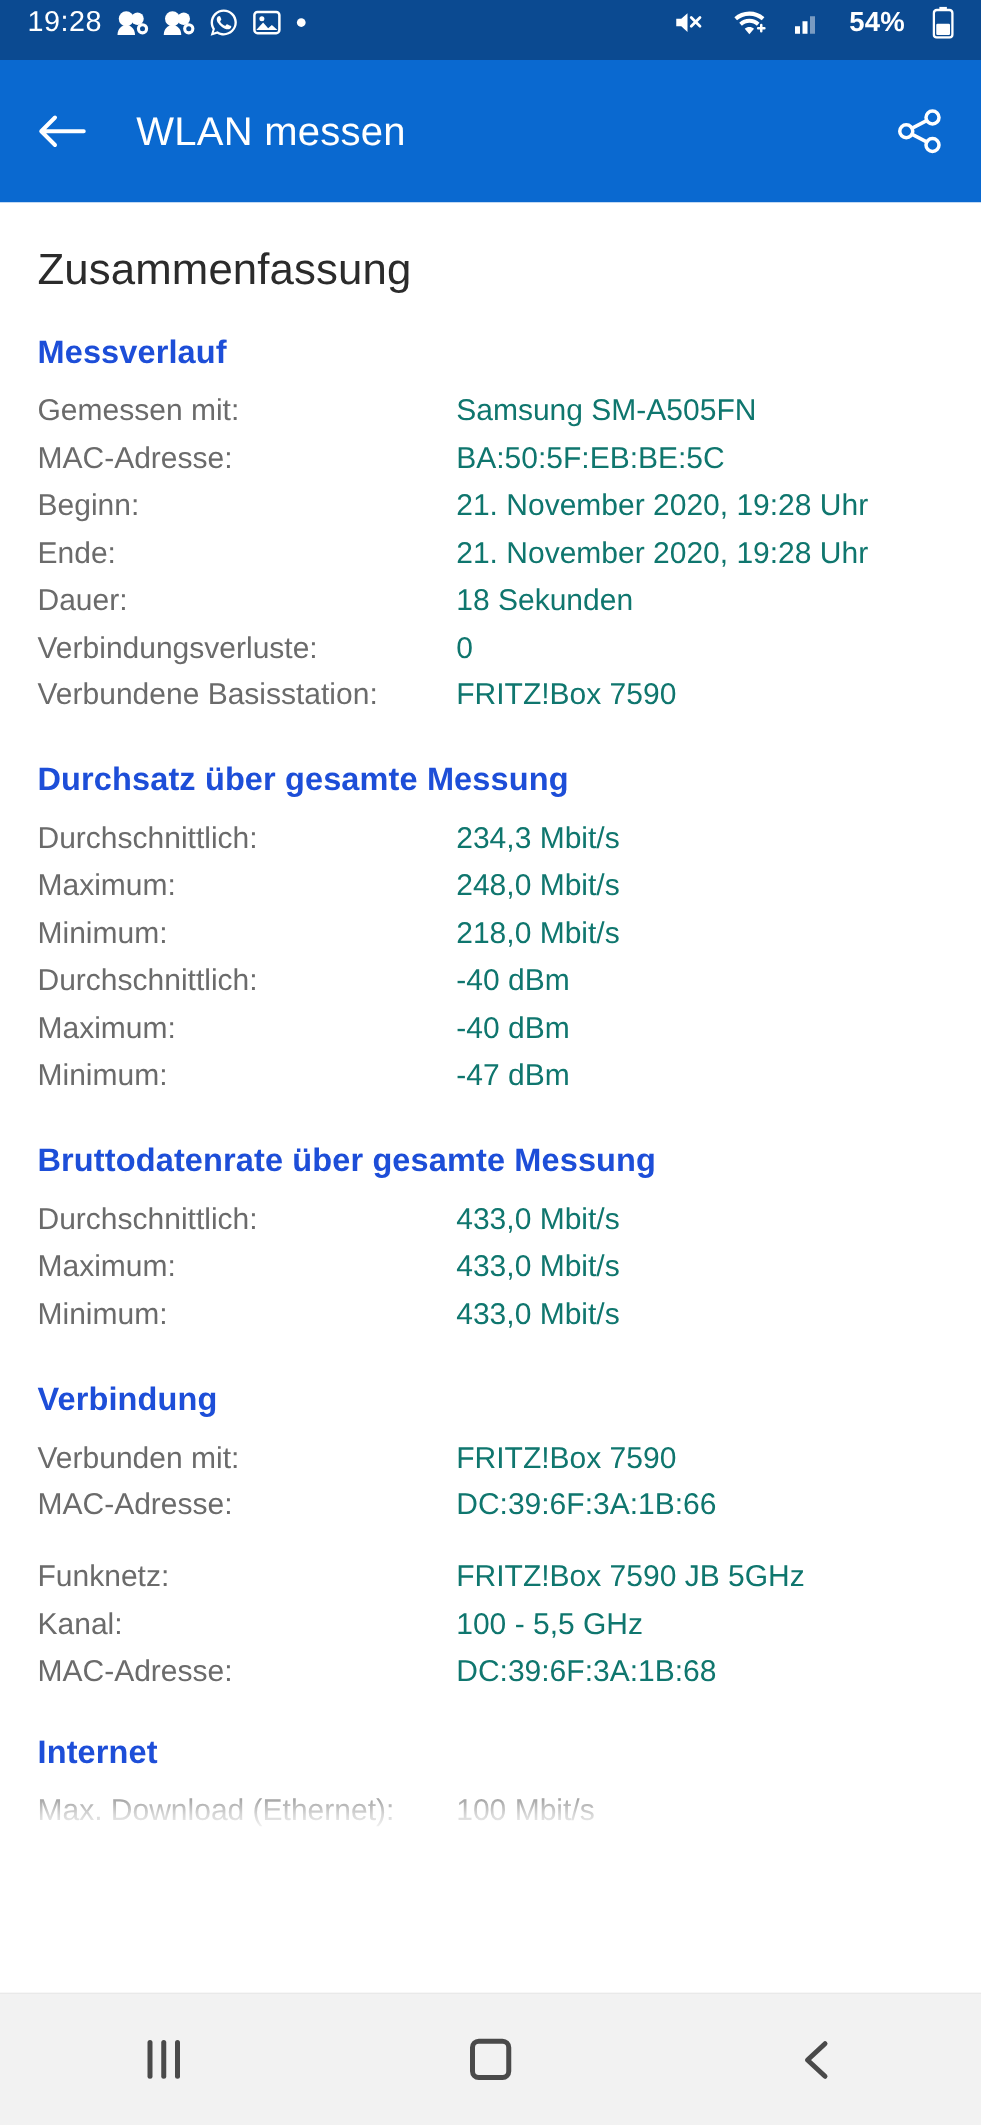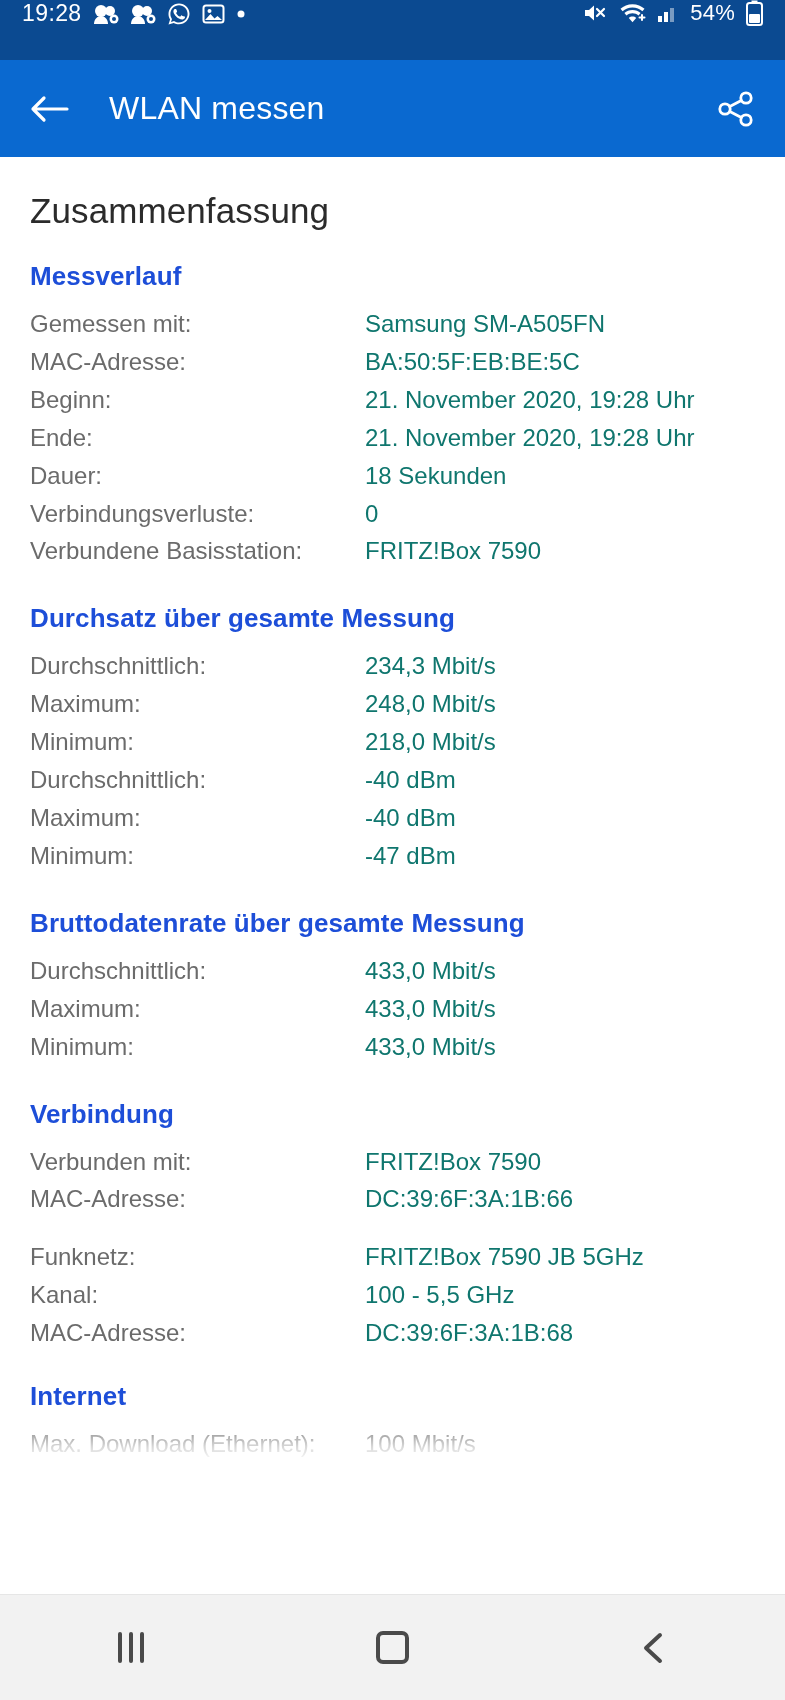--- a/index.html
+++ b/index.html
@@ -17,56 +17,57 @@
     position: relative;
     width: 785px;
     height: 1700px;
     display: flex;
     flex-direction: column;
     background: #ffffff;
   }
 
   
   .status-bar {
-    height: 60px;
+    height: 48px;
     background: #0b4a91;
     color: #ffffff;
     display: flex;
-    align-items: flex-start;
-    padding: 0 22px;
+    align-items: flex-end;
+    padding: 17px 22px;
     box-sizing: border-box;
     flex: 0 0 auto;
   }
   .status-left {
     display: flex;
     align-items: center;
     gap: 11px;
   }
   .status-clock {
     font-size: 23px;
     letter-spacing: 0.4px;
   }
   .status-right {
     margin-left: auto;
     display: flex;
     align-items: center;
-    gap: 11px;
+    gap: 22px;
+    font-weight: bold;
   }
   .status-battery-text {
     font-size: 22px;
     letter-spacing: 0.2px;
   }
   .sicon {
     display: inline-block;
     line-height: 0;
   }
 
   
   .app-bar {
-    height: 97px;
+    height: 114px;
     background: #0a69d0;
     display: flex;
     align-items: center;
     padding: 0 26px;
     box-sizing: border-box;
     flex: 0 0 auto;
   }
   .app-bar-title {
     color: #ffffff;
     font-size: 32px;

